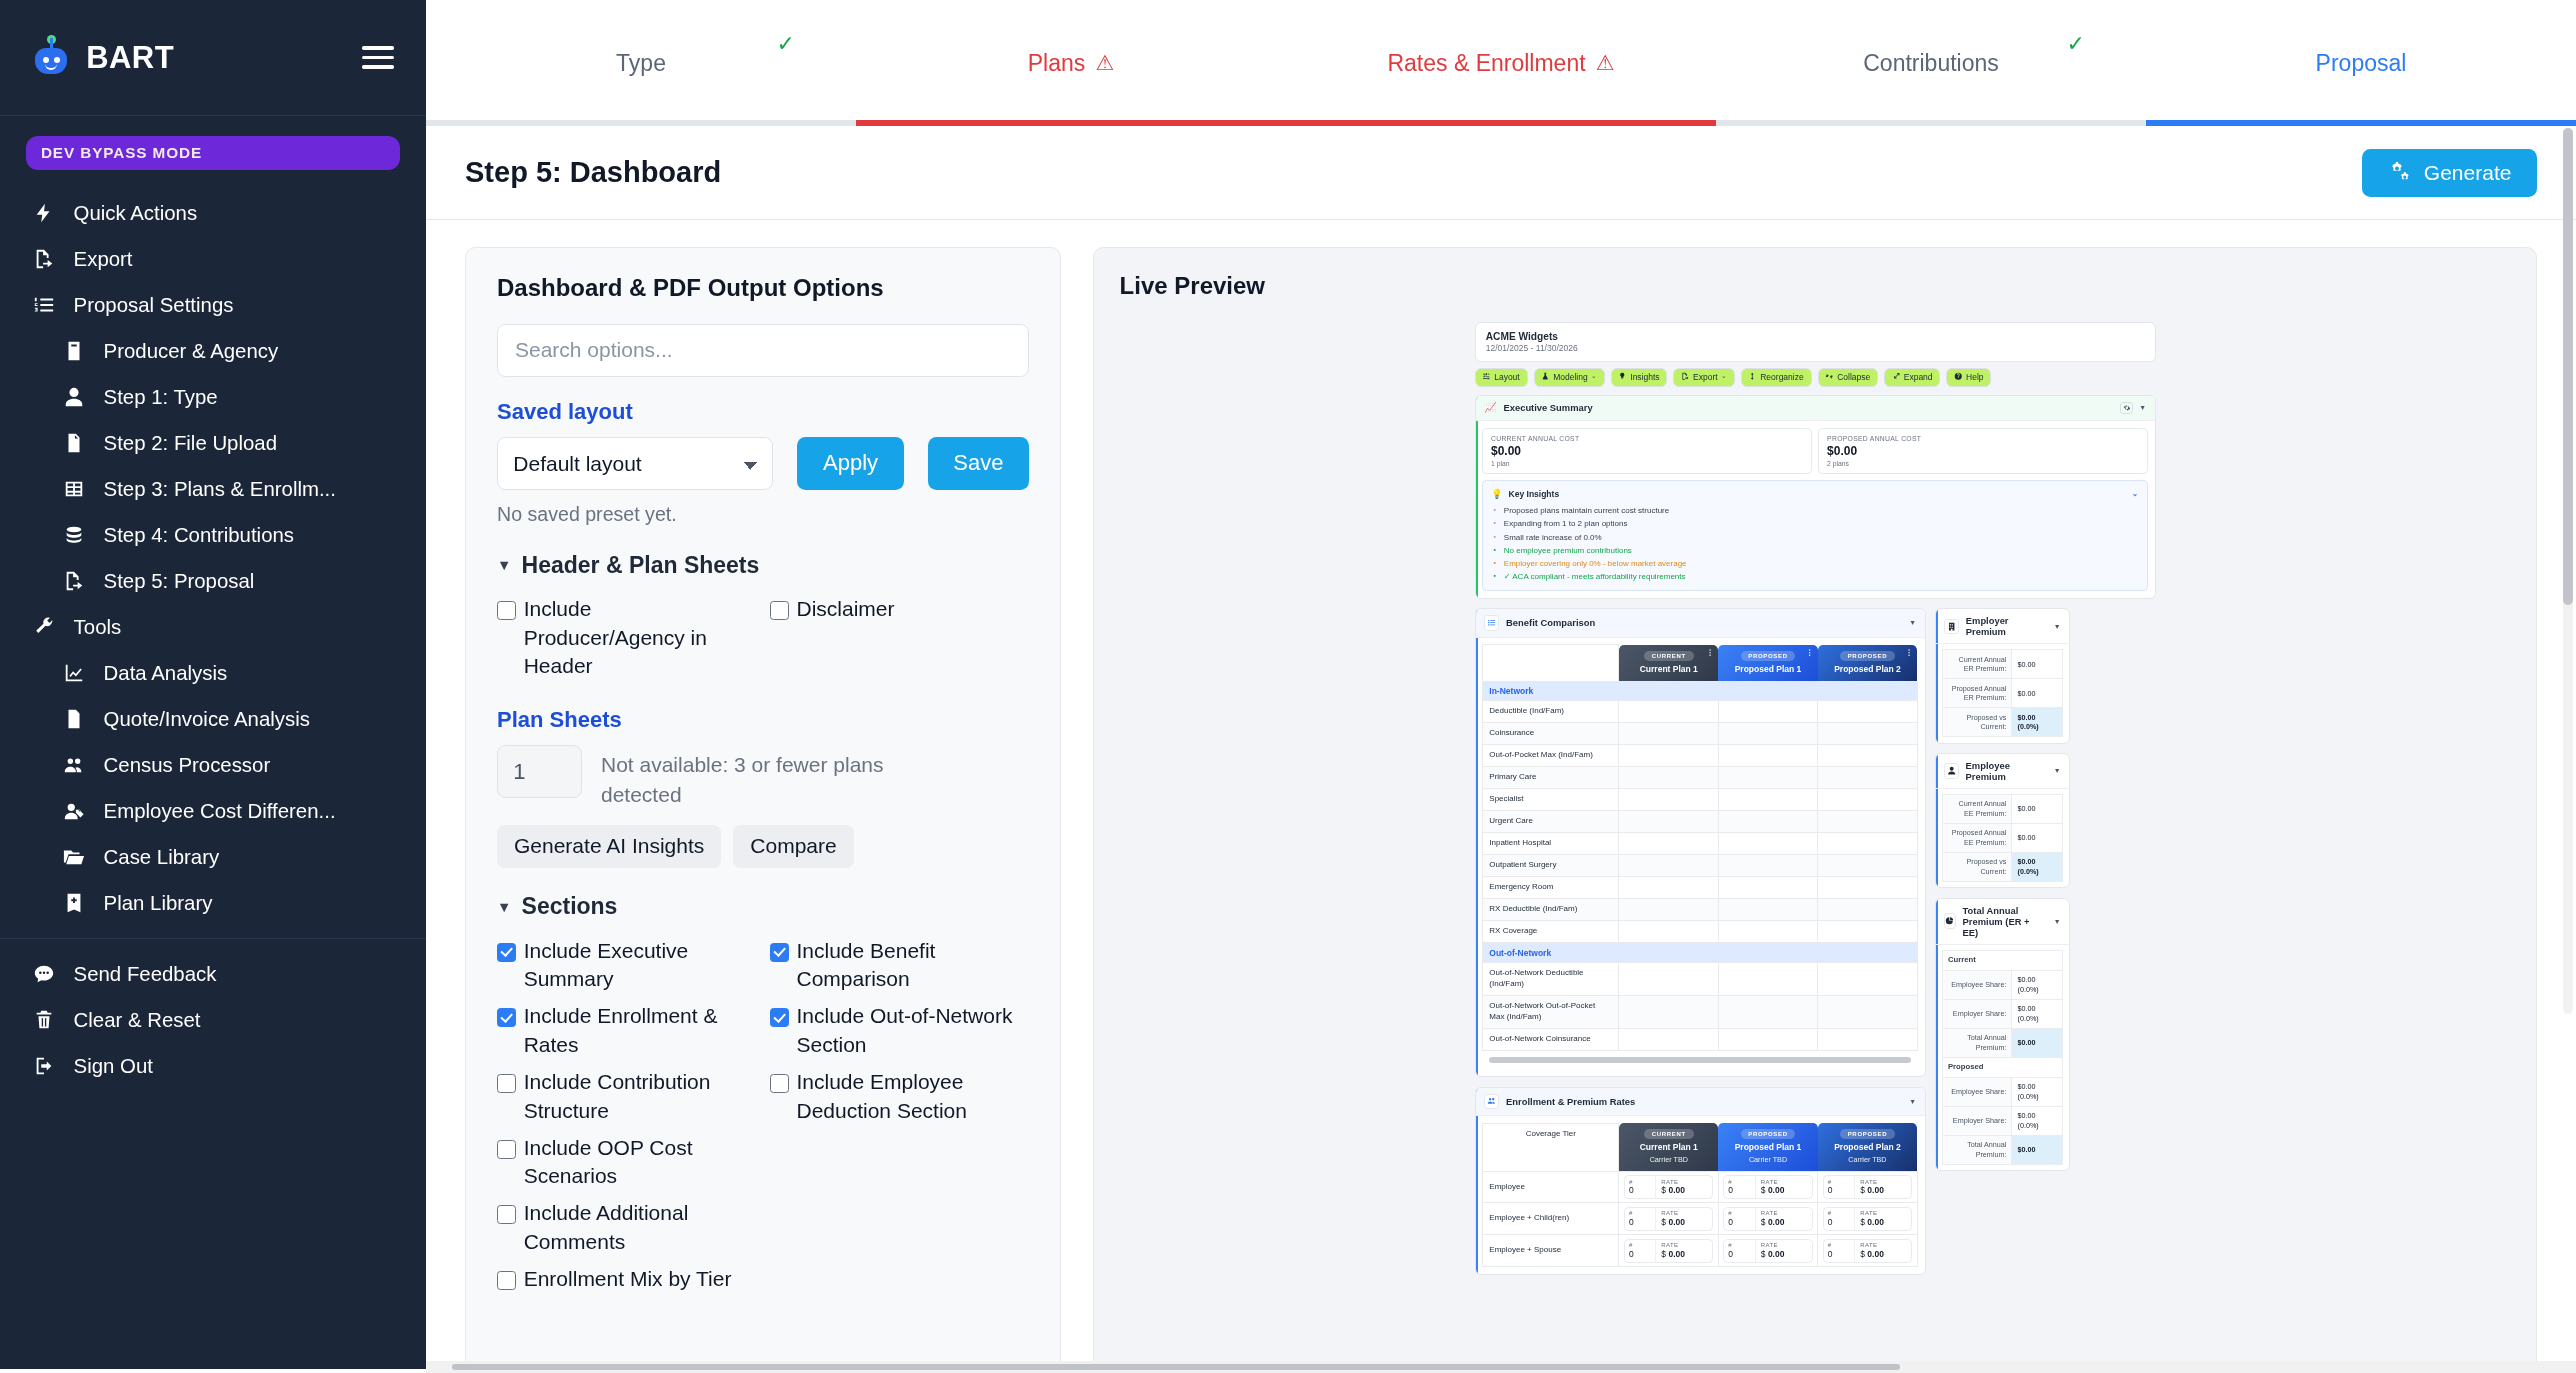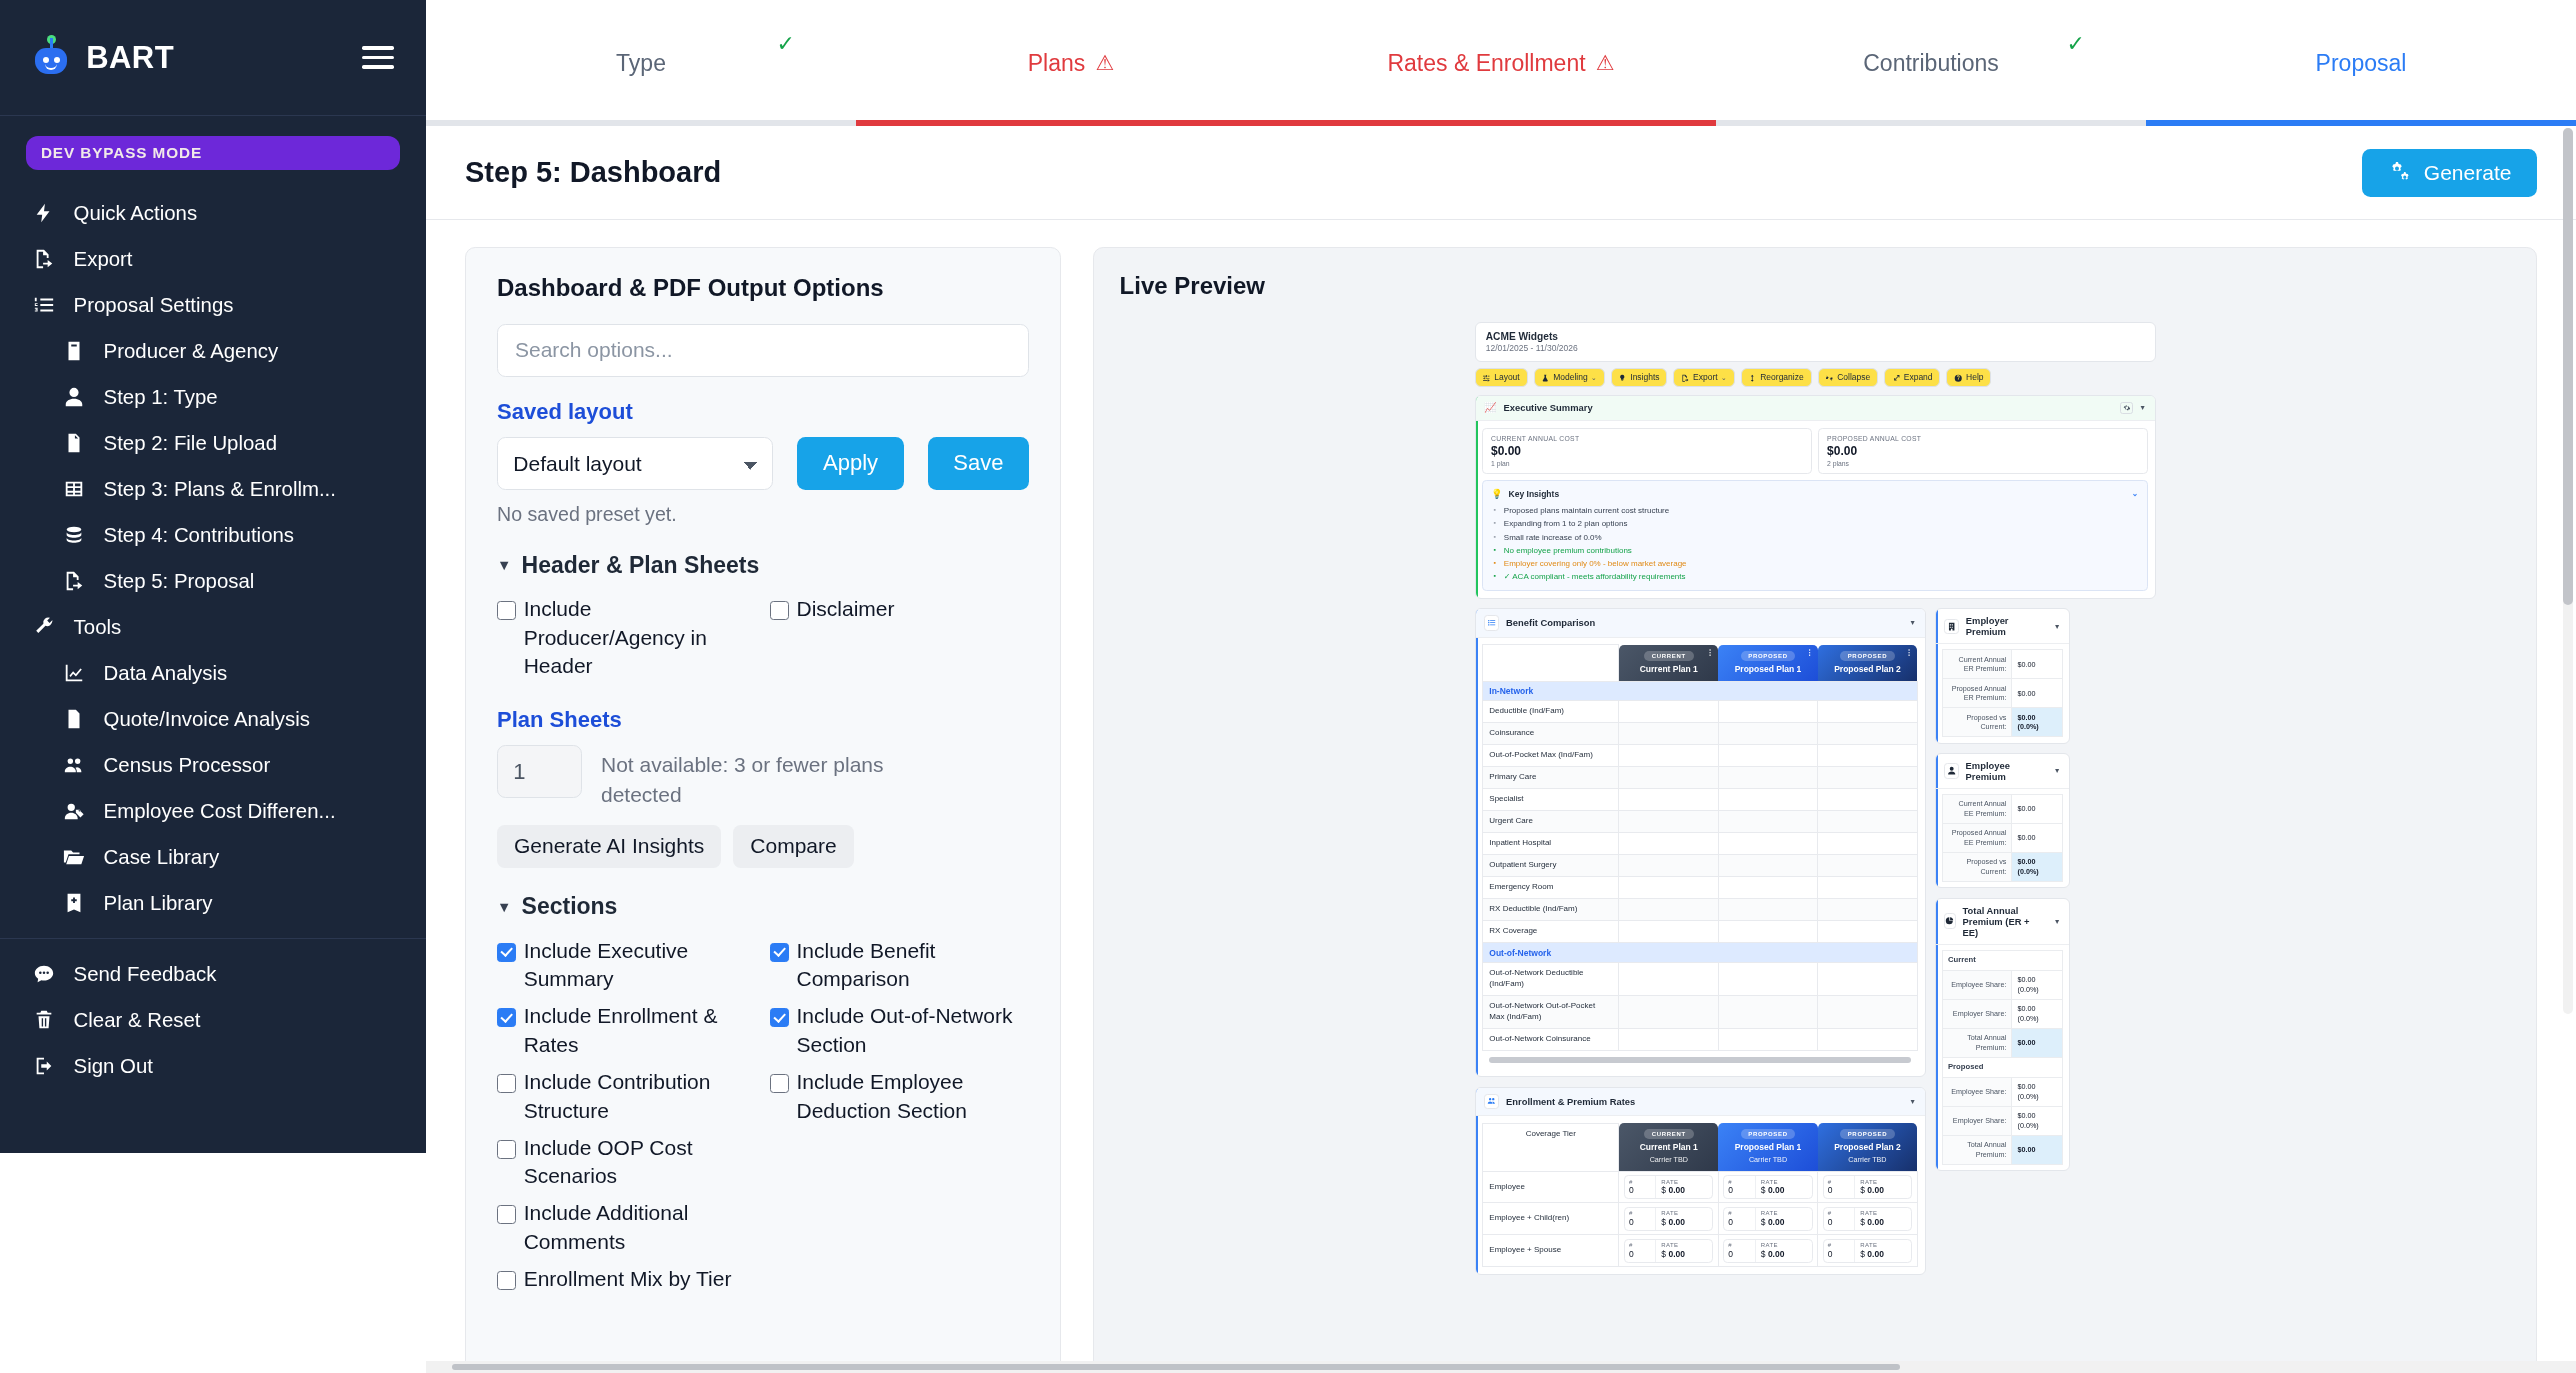--- a/index.html
+++ b/index.html
@@ -5,21 +5,21 @@
   * { box-sizing: border-box; margin: 0; padding: 0; }
   html, body {
     width: 2576px; height: 1373px;
     font-family: "Liberation Sans", sans-serif;
     background: #ffffff; overflow: hidden;
   }
   .app { display: flex; width: 2576px; height: 1373px; }
 
   
   .sidebar {
-    width: 426px; flex: 0 0 426px; height: 1153px;
+    width: 426px; flex: 0 0 426px; height: 1369px;
     background: #1b2639; color: #fff;
     display: flex; flex-direction: column;
   }
   .sb-header {
     height: 116px; display: flex; align-items: center;
     padding: 0 32px; border-bottom: 0.9px solid #2b3750;
   }
   .sb-logo { display: flex; align-items: center; gap: 15.3px; }
   .robot { width: 39px; height: 39px; position: relative; }
   .robot .ant { position: absolute; left: 18px; top: 0; width: 2.6px; height: 11px; background: #2b7cf5; }
@@ -151,21 +151,21 @@
     padding: 24px 25.6px 0 25.6px; overflow: hidden; min-width: 0;
   }
   .pv-title { font-size: 24px; font-weight: bold; color: #111827; margin-bottom: 22px; }
   .pv-stage { width: 681px; margin: 0 auto; }
   .pv-card { background: #fff; border: 0.9px solid #e3e6eb; border-radius: 6px; }
   .pv-clienthdr { padding: 7.7px 10.2px; margin-bottom: 6px; }
   .pv-clienthdr .cname { font-size: 10.2px; font-weight: bold; color: #1f2937; }
   .pv-clienthdr .cdate { font-size: 8.5px; color: #6b7280; margin-top: 1.7px; }
   .pv-toolbar { display: flex; gap: 6px; margin-bottom: 7.7px; flex-wrap: nowrap; }
   .tb {
-    display: flex; align-items: flex-end; gap: 3.4px; background: #fde047;
+    display: flex; align-items: flex-start; gap: 3.4px; background: #bef264;
     border: 0.9px solid #dde1e7; border-radius: 6px; padding: 3.4px 6.8px;
     font-size: 8.5px; color: #1f2937; white-space: nowrap; cursor: pointer;
   }
   .tb svg { width: 8.5px; height: 8.5px; fill: #1f2937; }
   .tb .cv { font-size: 6.8px; color: #4b5563; }
 
   .sec { border-radius: 6px; border: 0.9px solid #e3e6eb; background: #fff; margin-bottom: 9.4px; overflow: hidden; position: relative; }
   .sec-hd {
     display: flex; align-items: center; gap: 6.8px; padding: 6px 8.5px;
     font-size: 9.4px; font-weight: bold; color: #1f2937;

